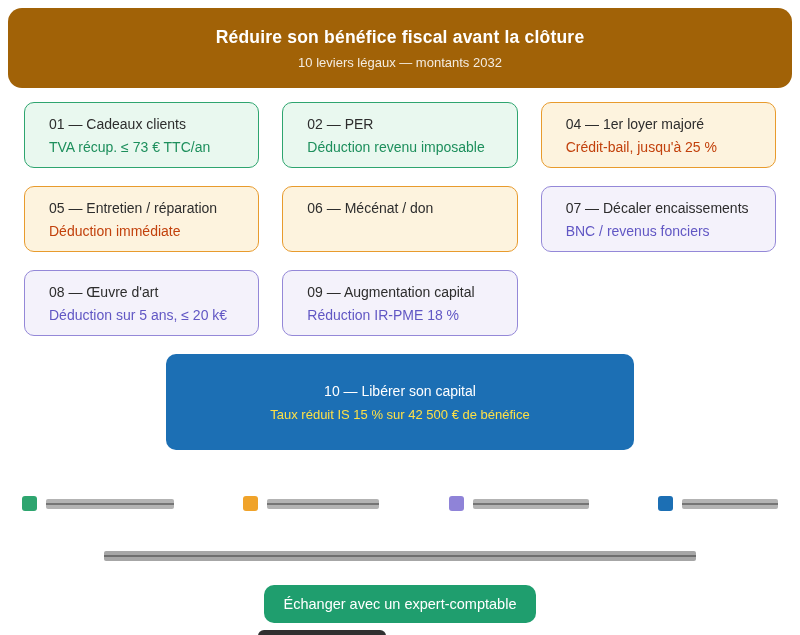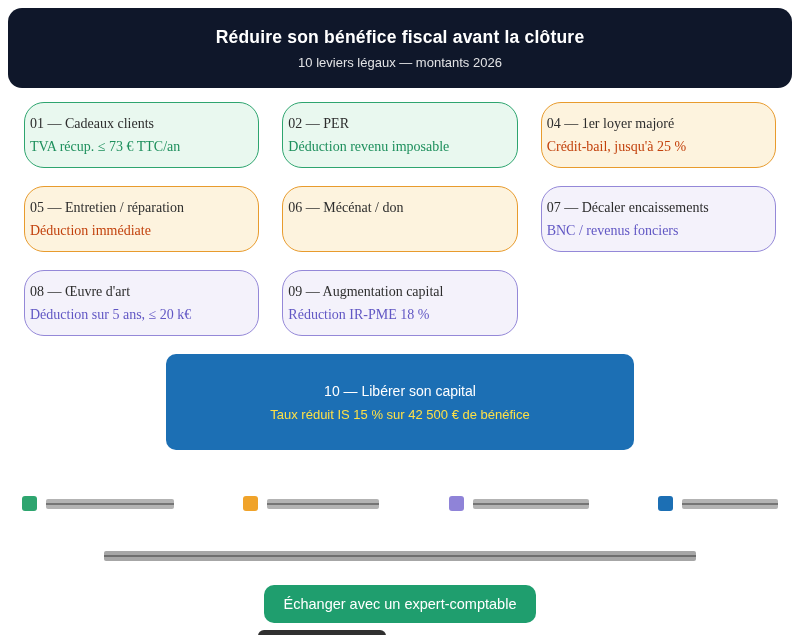--- a/index.html
+++ b/index.html
@@ -1,28 +1,28 @@
 <!DOCTYPE html>
 <html><head>
 <meta charset="utf-8">
 <style>
   html,body{margin:0;padding:0;width:800px;height:635px;overflow:hidden;
     background:#ffffff;font-family:"Liberation Sans","DejaVu Sans",sans-serif;}
   .page{position:relative;width:800px;height:635px;}
 
   
-  .hero{margin:8px;height:80px;border-radius:14px;background:#0f172a;
+  .hero{margin:8px;height:80px;border-radius:14px;background:#a16207;
     display:flex;flex-direction:column;align-items:center;justify-content:center;gap:7px;}
   .hero h1{margin:0;font-size:17.5px;font-weight:600;color:#ffffff;letter-spacing:.2px;}
   .hero p{margin:0;font-size:13px;color:rgba(255,255,255,.88);}
 
   
   .grid{margin:14px 24px 0 24px;display:grid;grid-template-columns:repeat(3,1fr);
     column-gap:23px;row-gap:18px;}
-  .card{border-radius:20px;border:1.5px solid;padding:13px 16px 12px 5px;box-sizing:border-box;font-family:Liberation Serif, serif;}
+  .card{border-radius:10px;border:1.5px solid;padding:13px 16px 12px 24px;box-sizing:border-box;}
   .ct{font-size:14px;font-weight:500;color:#2d2d2d;margin-bottom:7px;white-space:nowrap;}
   .cs{font-size:14px;white-space:nowrap;}
   .card.green{background:#E9F8EF;border-color:#2EA56F;}
   .card.green .cs{color:#1D8F5C;}
   .card.orange{background:#FDF3DE;border-color:#E89B2D;}
   .card.orange .cs{color:#c2410c;}
   .card.purple{background:#F4F2FB;border-color:#9488D8;}
   .card.purple .cs{color:#6157C4;}
 
   
@@ -61,21 +61,21 @@
   .bottom-artifact{position:absolute;left:258px;bottom:0;width:128px;height:13px;
     background:#303030;border-radius:6px 6px 0 0;}
 </style>
 </head>
 <body>
 
 <div class="page">
 
   <header class="hero">
     <h1>Réduire son bénéfice fiscal avant la clôture</h1>
-    <p>10 leviers légaux — montants 2026</p>
+    <p>10 leviers légaux — montants 2032</p>
   </header>
 
   <div class="grid">
     <div class="card green">
       <div class="ct">01 — Cadeaux clients</div>
       <div class="cs">TVA récup. ≤ 73 € TTC/an</div>
     </div>
     <div class="card green">
       <div class="ct">02 — PER</div>
       <div class="cs">Déduction revenu imposable</div>

